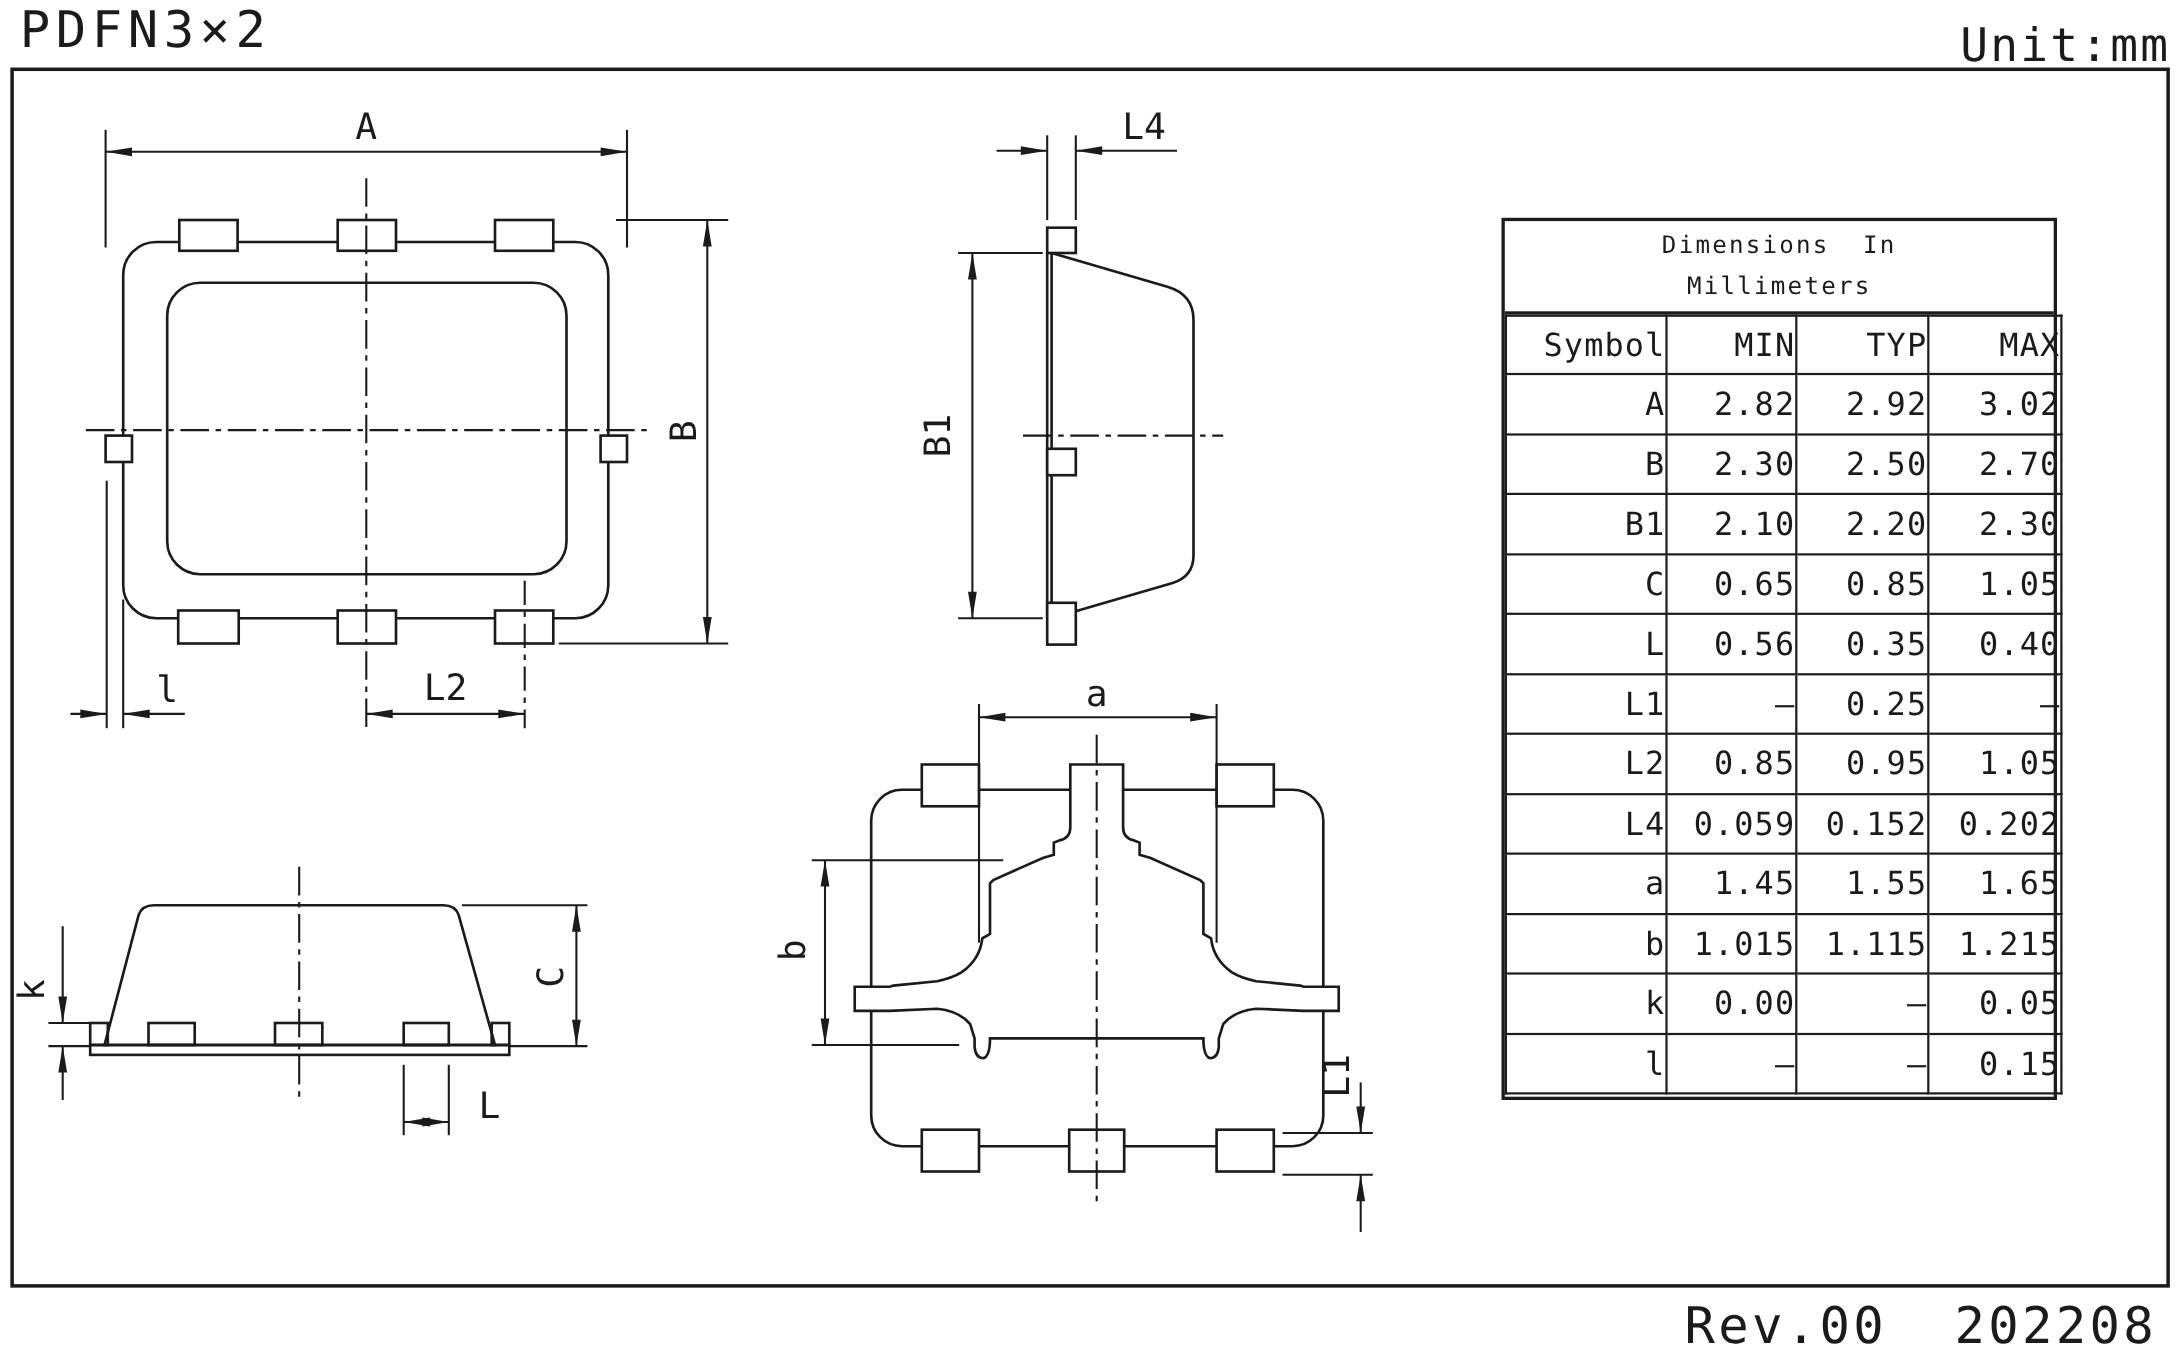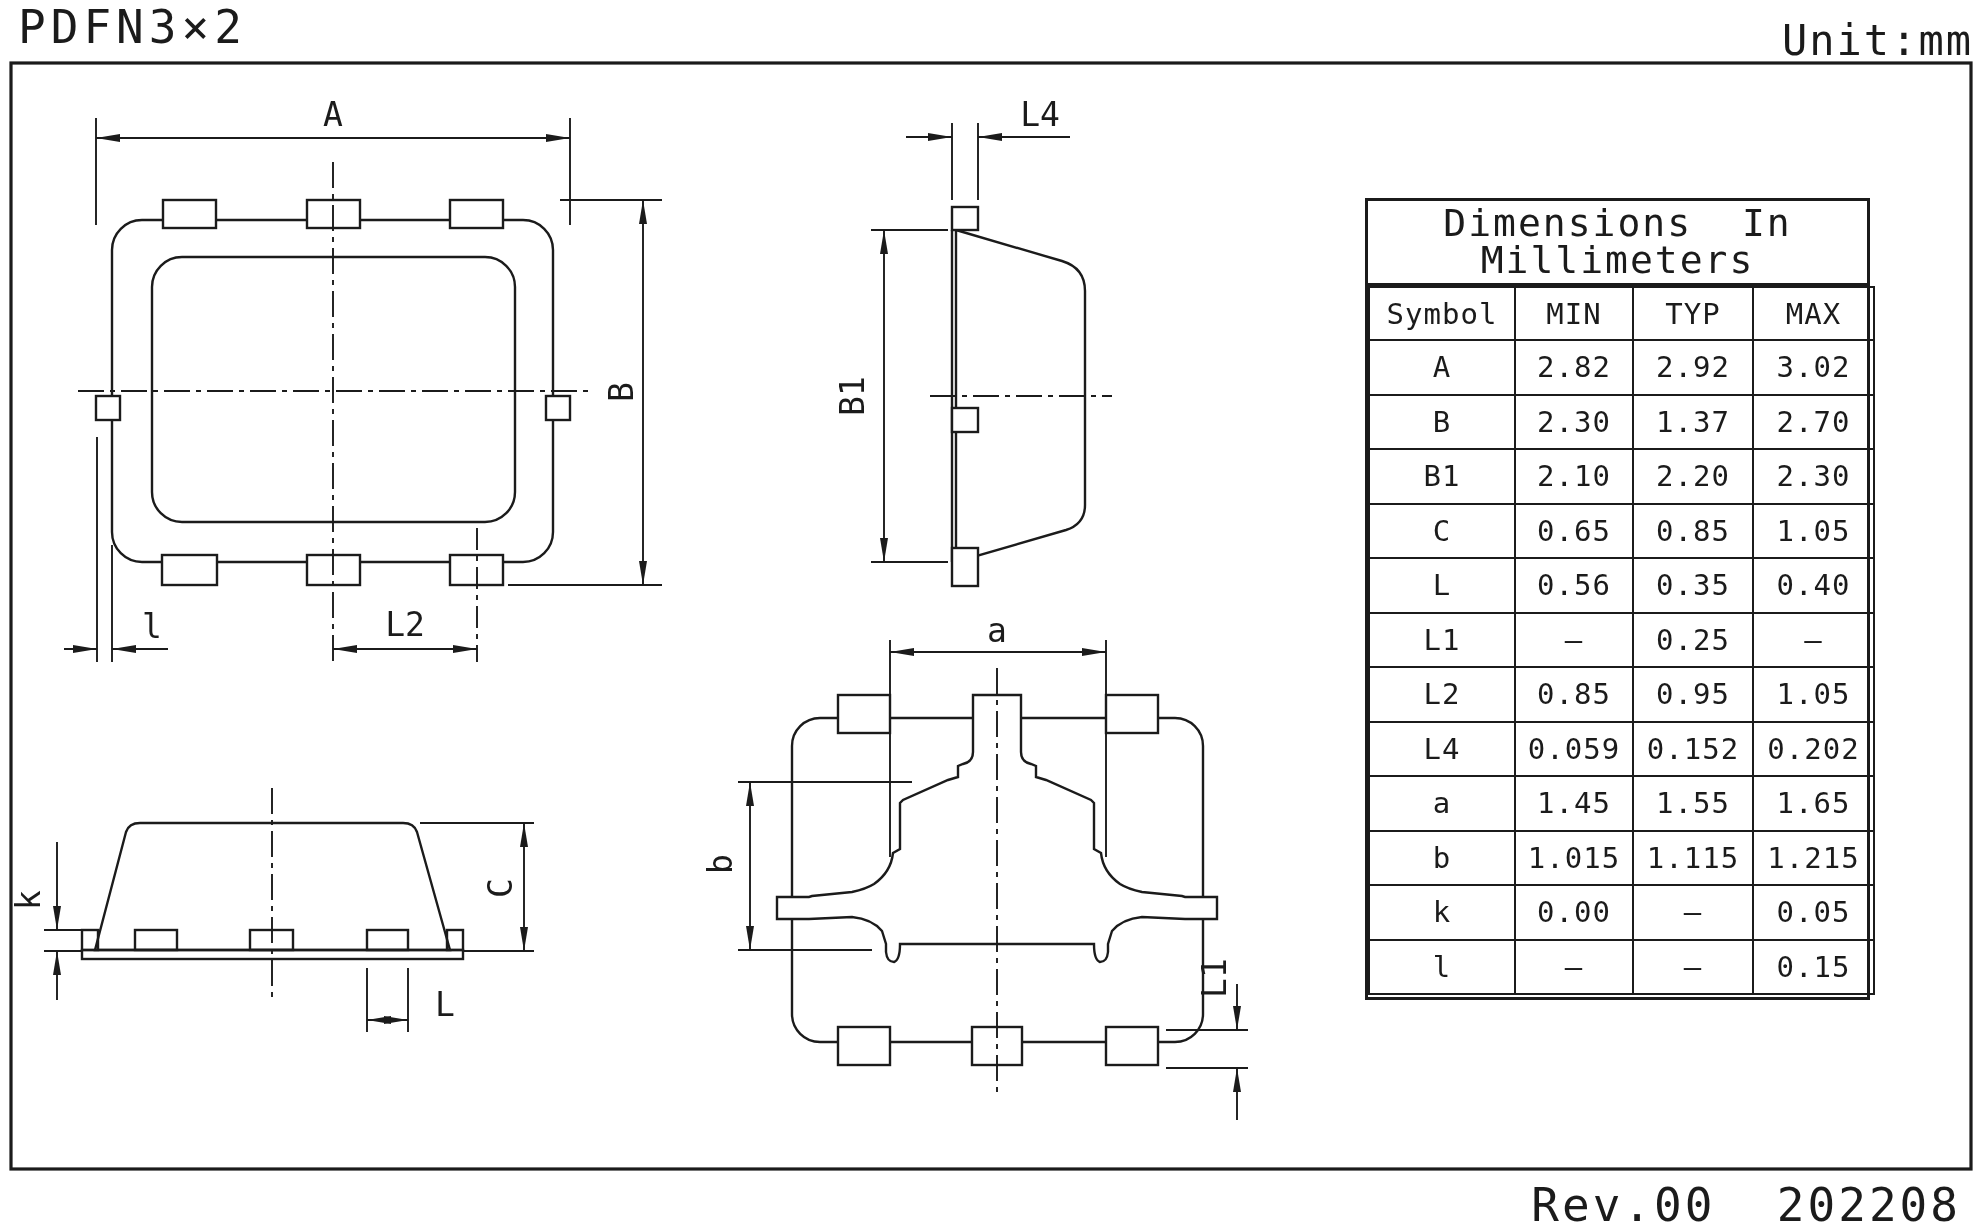--- a/index.html
+++ b/index.html
@@ -18,26 +18,26 @@
     position:absolute;right:22px;top:1178px;font-size:46px;letter-spacing:3px;white-space:pre;
   }
   svg.draw{position:absolute;left:0;top:0;}
   
   .tbl{
     position:absolute;left:1365px;top:198px;width:505px;height:802px;
     border:3px solid #1b1b1b;box-sizing:border-box;background:#fff;
   }
   .tbl-title{
     height:82px;border-bottom:3px solid #1b1b1b;display:flex;flex-direction:column;
-    justify-content:center;align-items:center;font-size:38px;line-height:37px;
+    justify-content:center;align-items:center;font-size:22px;line-height:37px;
     letter-spacing:2px;white-space:pre;
   }
   .tbl table{width:100%;border-collapse:collapse;table-layout:fixed;}
   .tbl th,.tbl td{
-    border:2.5px solid #1b1b1b;text-align:center;vertical-align:middle;
+    border:2.5px solid #1b1b1b;text-align:right;vertical-align:middle;
     font-size:29px;font-weight:normal;letter-spacing:1px;padding:0;
   }
   .tbl th{height:51px;}
   .tbl td{height:52.5px;}
   .tbl col.c0{width:146px}.tbl col.c1{width:118px}.tbl col.c2{width:120px}.tbl col.c3{width:121px}
 </style>
 </head>
 <body>
 
 <div class="sheet">
@@ -221,21 +221,21 @@
       <tbody>
           <tr>
             <td>A</td>
             <td>2.82</td>
             <td>2.92</td>
             <td>3.02</td>
           </tr>
           <tr>
             <td>B</td>
             <td>2.30</td>
-            <td>1.37</td>
+            <td>2.50</td>
             <td>2.70</td>
           </tr>
           <tr>
             <td>B1</td>
             <td>2.10</td>
             <td>2.20</td>
             <td>2.30</td>
           </tr>
           <tr>
             <td>C</td>

